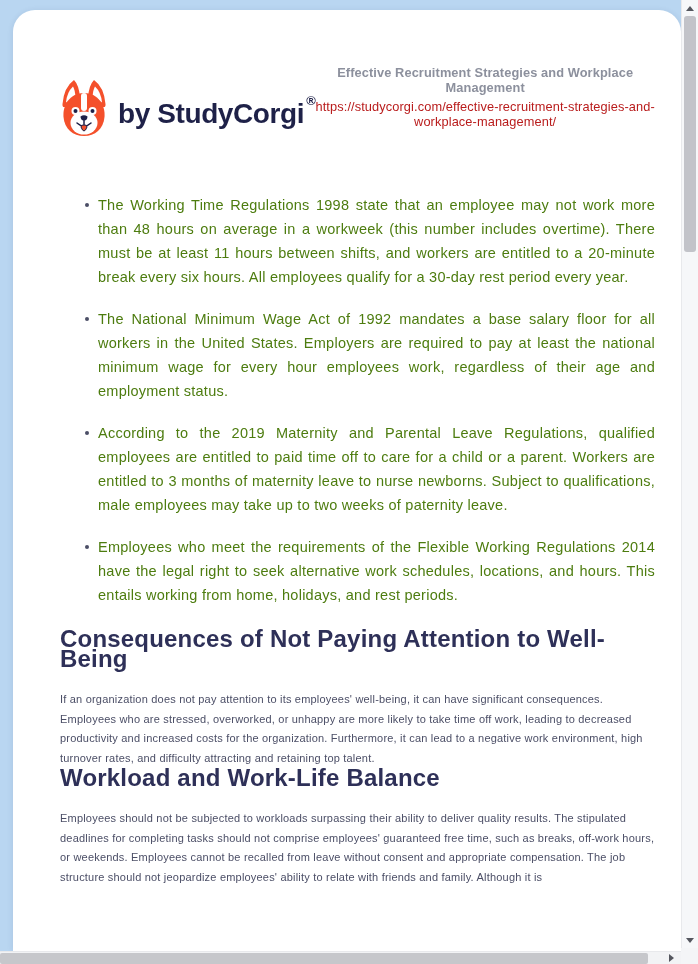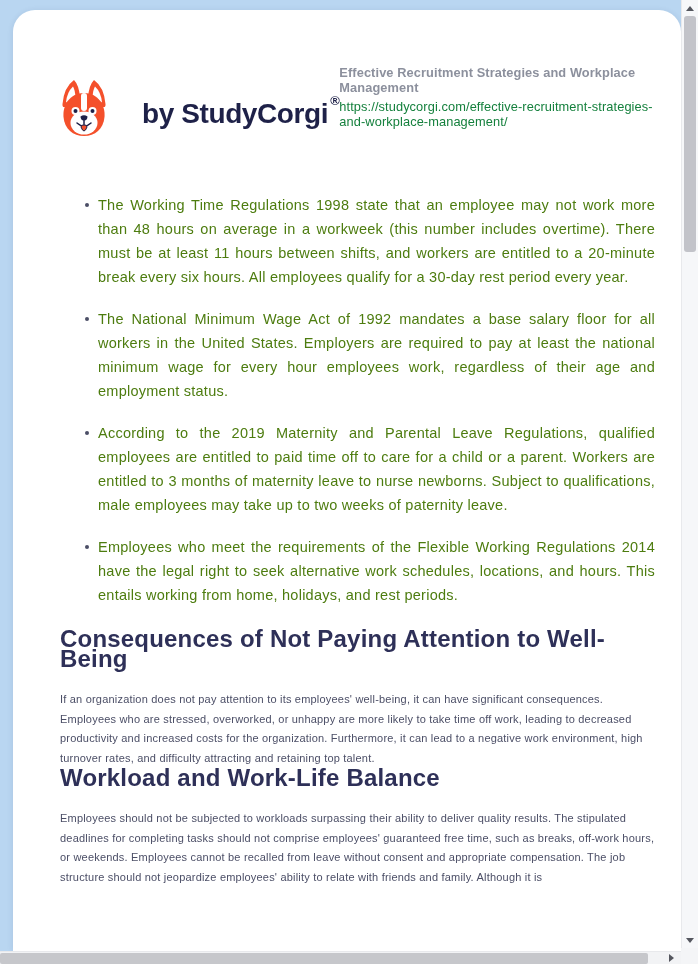--- a/index.html
+++ b/index.html
@@ -16,37 +16,37 @@
     background:#ffffff;
     border-radius:22px 22px 0 0;
     box-shadow:0 1px 6px rgba(30,40,80,.10);
     overflow:hidden;
   }
   
   .header {
     display:flex; justify-content:space-between; align-items:flex-start;
     padding:56px 26px 0 47px;
   }
-  .logo-group { display:flex; align-items:center; margin-top:6px;gap:24px; }
+  .logo-group { display:flex; align-items:center; margin-top:6px; }
   .logo-icon { width:48px; height:58px; flex:0 0 auto; }
   .brand {
     margin-left:10px;
     font-size:28px; font-weight:800; letter-spacing:-0.4px;
     color:#1e2148; white-space:nowrap; line-height:58px;
   }
   .brand sup { font-size:13px; font-weight:700; vertical-align:18px; margin-left:2px; }
-  .doc-meta { width:348px; text-align:left; }
+  .doc-meta { width:348px; text-align:center; }
   .doc-title {
     font-size:12.8px; font-weight:700; line-height:14.5px;
     color:#8c909d; letter-spacing:0.1px;
   }
   .doc-url {
     margin-top:5px;
     font-size:12.8px; line-height:14.5px;
-    color:#15803d; letter-spacing:0.1px;
+    color:#b91c1c; letter-spacing:0.1px;
     overflow-wrap:anywhere;
   }
   
   .content { padding:50px 26px 0 47px; }
   ul.bullets { list-style:none; }
   ul.bullets li {
     position:relative;
     padding-left:38px;
     margin-bottom:18px;
     font-size:14.5px; line-height:24px;

